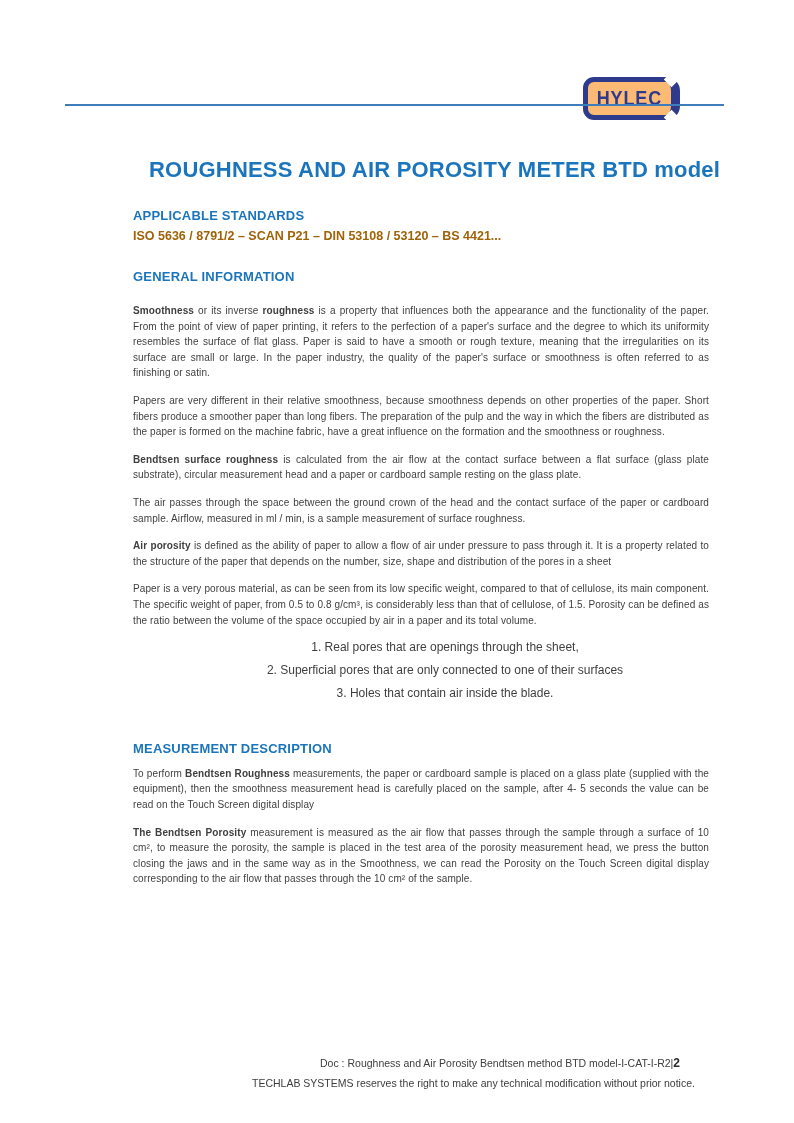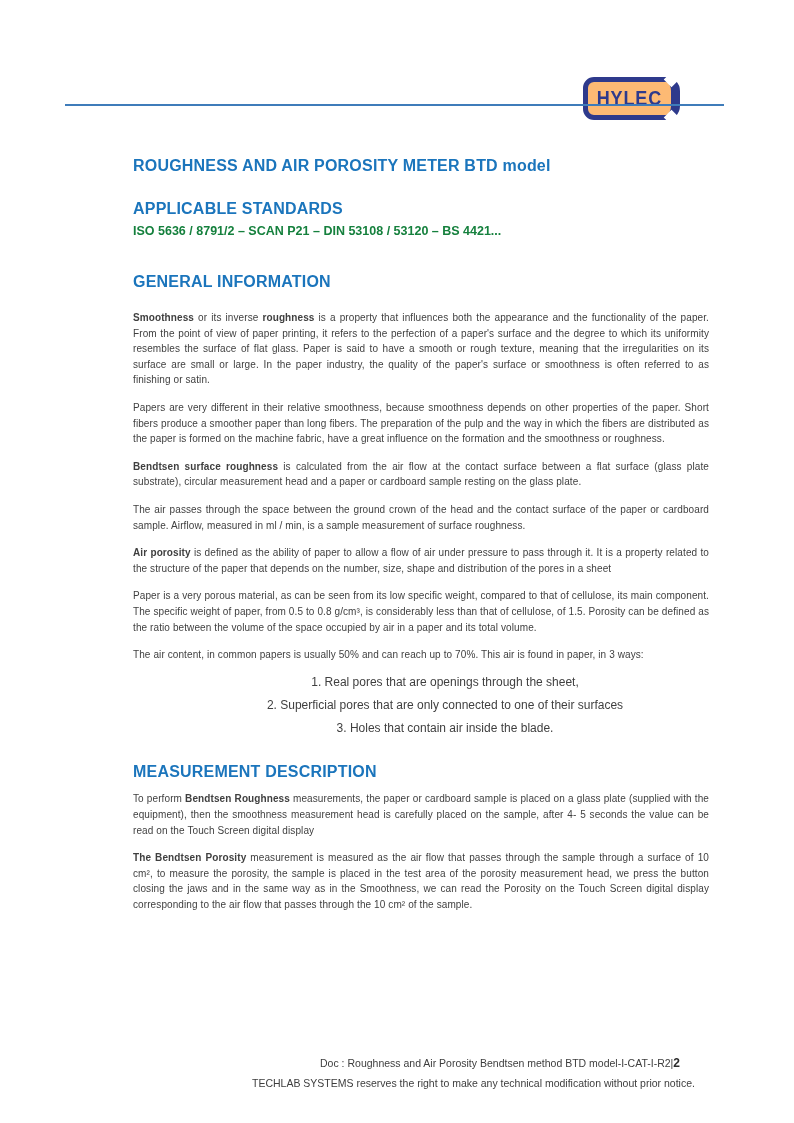--- a/index.html
+++ b/index.html
@@ -26,28 +26,28 @@
   .logo .cut.bottom { bottom:-8px; right:-6px; }
   .logo-text {
     color:#2e3a8c; font-weight:bold; font-size:20px; letter-spacing:1px;
     transform:scaleX(0.9); white-space:nowrap;
   }
   .rule { position:absolute; left:65px; top:104px; width:659px; height:2px; background:#3f7cba; }
 
   
   .content { position:absolute; left:133px; top:157px; width:576px; }
   .doc-title {
-    color:#1b75bc; font-size:16px; font-weight:bold; letter-spacing:0.2px;
-    margin:0 0 25px 0; white-space:nowrap;
+    color:#1b75bc; font-size:22px; font-weight:bold; letter-spacing:0.2px;
+    margin:0 0 25px 16px; white-space:nowrap;
   }
   .sec-heading {
-    color:#1b75bc; font-size:16px; font-weight:bold; letter-spacing:0.2px;
-    margin:0 0 6px 0;
+    color:#1b75bc; font-size:13px; font-weight:bold; letter-spacing:0.2px;
+    margin:12px 0 6px 0;
   }
-  .standards-line { font-size:12.5px; font-weight:bold; color:#15803d; margin:0 0 35px 0; }
+  .standards-line { font-size:12.5px; font-weight:bold; color:#a16207; margin:0 0 26px 0; }
   .para {
     font-size:10px; line-height:15.6px; text-align:justify;
     margin:0 0 12px 0; letter-spacing:0.1px;
   }
   .para .b { font-weight:bold; }
   .gap-before-heading { height:13px; }
   .ways-list { margin:8px 0 14px 48px; }
   .ways-list .list-item { font-size:12px; line-height:15.6px; margin-bottom:7.5px;text-align:center; }
 
   
@@ -84,21 +84,20 @@
 
     <div class="sec-heading">GENERAL INFORMATION</div>
     <div class="gap-before-heading"></div>
 
     <p class="para"><span class="b">Smoothness</span><span> or its inverse </span><span class="b">roughness</span><span> is a property that influences both the appearance and the functionality of the paper. From the point of view of paper printing, it refers to the perfection of a paper's surface and the degree to which its uniformity resembles the surface of flat glass. Paper is said to have a smooth or rough texture, meaning that the irregularities on its surface are small or large. In the paper industry, the quality of the paper's surface or smoothness is often referred to as finishing or satin.</span></p>
     <p class="para"><span>Papers are very different in their relative smoothness, because smoothness depends on other properties of the paper. Short fibers produce a smoother paper than long fibers. The preparation of the pulp and the way in which the fibers are distributed as the paper is formed on the machine fabric, have a great influence on the formation and the smoothness or roughness.</span></p>
     <p class="para"><span class="b">Bendtsen surface roughness</span><span> is calculated from the air flow at the contact surface between a flat surface (glass plate substrate), circular measurement head and a paper or cardboard sample resting on the glass plate.</span></p>
     <p class="para"><span>The air passes through the space between the ground crown of the head and the contact surface of the paper or cardboard sample. Airflow, measured in ml / min, is a sample measurement of surface roughness.</span></p>
     <p class="para"><span class="b">Air porosity</span><span> is defined as the ability of paper to allow a flow of air under pressure to pass through it. It is a property related to the structure of the paper that depends on the number, size, shape and distribution of the pores in a sheet</span></p>
     <p class="para"><span>Paper is a very porous material, as can be seen from its low specific weight, compared to that of cellulose, its main component. The specific weight of paper, from 0.5 to 0.8 g/cm³, is considerably less than that of cellulose, of 1.5. Porosity can be defined as the ratio between the volume of the space occupied by air in a paper and its total volume.</span></p>
-    <p class="para"><span>The air content, in common papers is usually 50% and can reach up to 70%. This air is found in paper, in 3 ways:</span></p>
 
     <div class="ways-list">
         <div class="list-item">1. Real pores that are openings through the sheet,</div>
         <div class="list-item">2. Superficial pores that are only connected to one of their surfaces</div>
         <div class="list-item">3. Holes that contain air inside the blade.</div>
       </div>
 
     <div class="gap-before-heading"></div>
     <div class="sec-heading">MEASUREMENT DESCRIPTION</div>
     <div class="gap-before-heading" style="height:4px;"></div>

